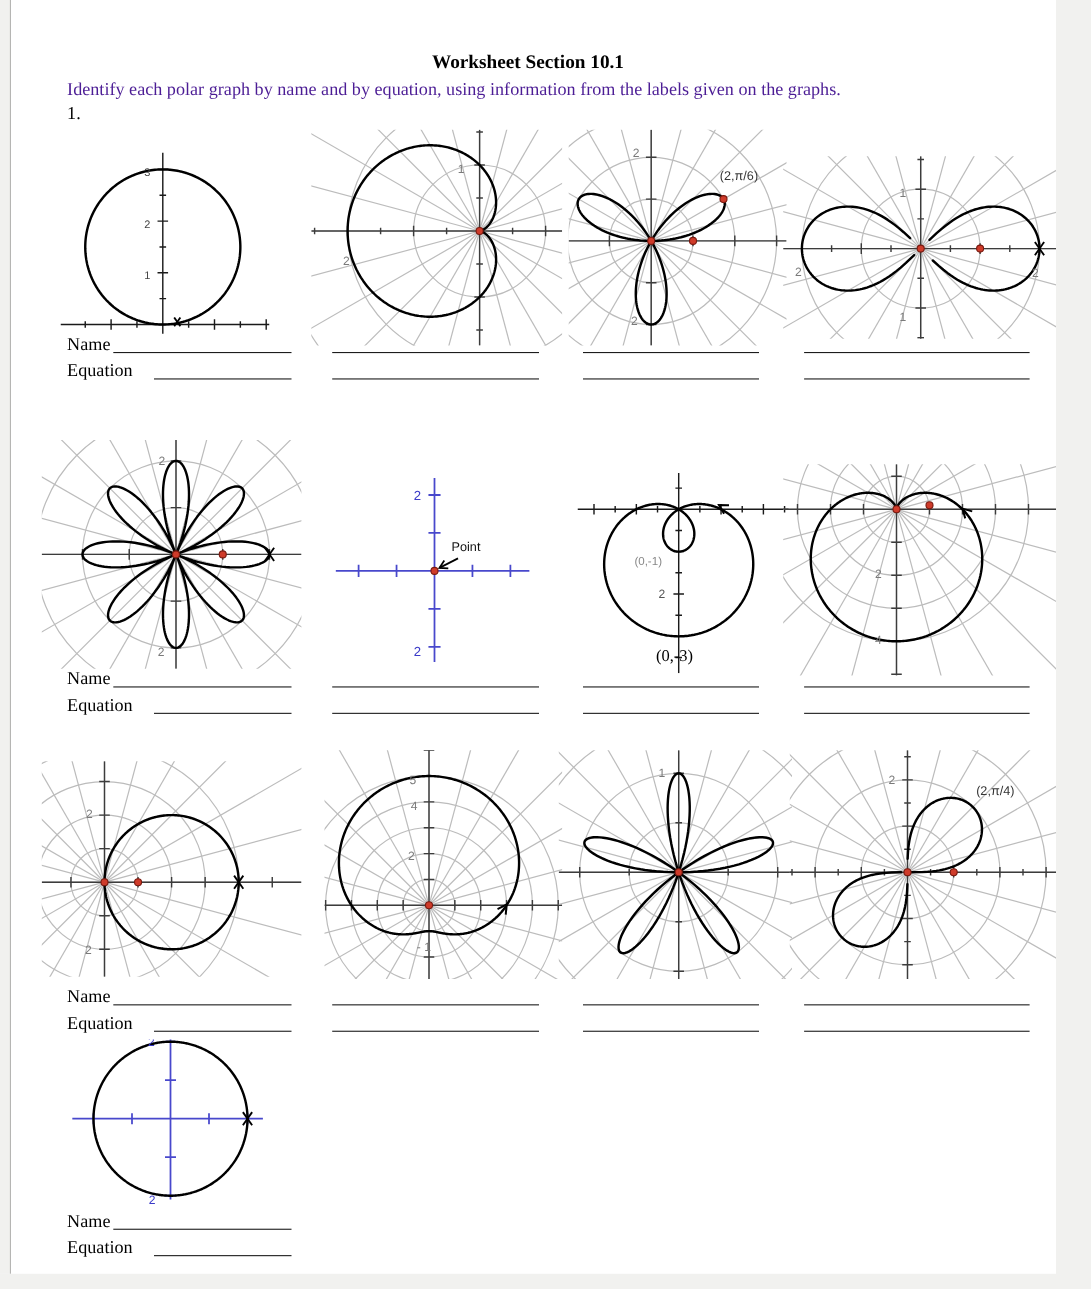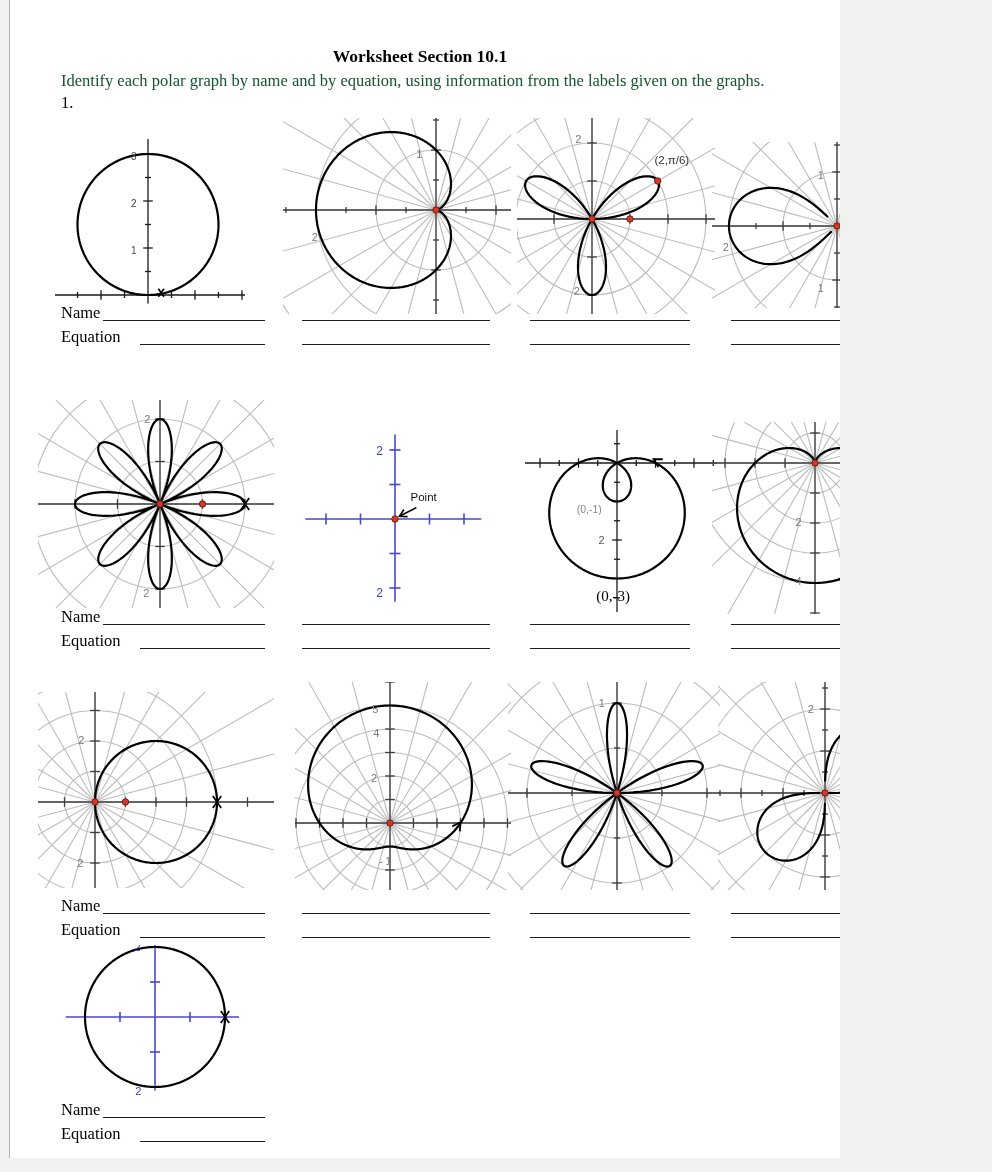--- a/index.html
+++ b/index.html
@@ -1,23 +1,23 @@
 <!DOCTYPE html>
 <html><head>
 <meta charset="utf-8">
 <style>
   html,body{margin:0;padding:0;background:#f1f1ef;}
-  .page{position:relative;width:840px;height:1172px;background:#ffffff;overflow:hidden;
+  .page{position:relative;width:960px;height:1172px;background:#ffffff;overflow:hidden;
         font-family:"Liberation Serif", serif;}
   .left-strip{position:absolute;left:0;top:0;width:9px;height:1158px;background:#f1f1ef;
         border-right:1px solid #b5b5b3;}
   .bottom-strip{position:absolute;left:0;top:1158px;width:992px;height:14px;background:#f1f1ef;}
   .title{position:absolute;left:0;right:0;top:46px;text-align:center;
          font-weight:bold;font-size:17.5px;color:#000;}
-  .instruction{position:absolute;left:61px;top:71px;width:890px;font-size:16.5px;color:#14532d;}
+  .instruction{position:absolute;left:61px;top:71px;width:890px;font-size:16.5px;color:#4c1d95;}
   .item-number{position:absolute;left:61px;top:93px;font-size:16.5px;color:#000;}
   .graph{position:absolute;}
   .graph svg{display:block;}
   .ans-row{position:absolute;left:0;width:992px;height:52px;}
   .lbl{position:absolute;font-size:16.5px;color:#000;}
   .nm{left:61px;top:0;}
   .eq{left:61px;top:24px;text-align:center;}
   .ln{position:absolute;height:1px;border-bottom:1.6px solid #1c1c1c;}
   .name-ln{top:16px;}
   .eq-ln{top:40px;}

